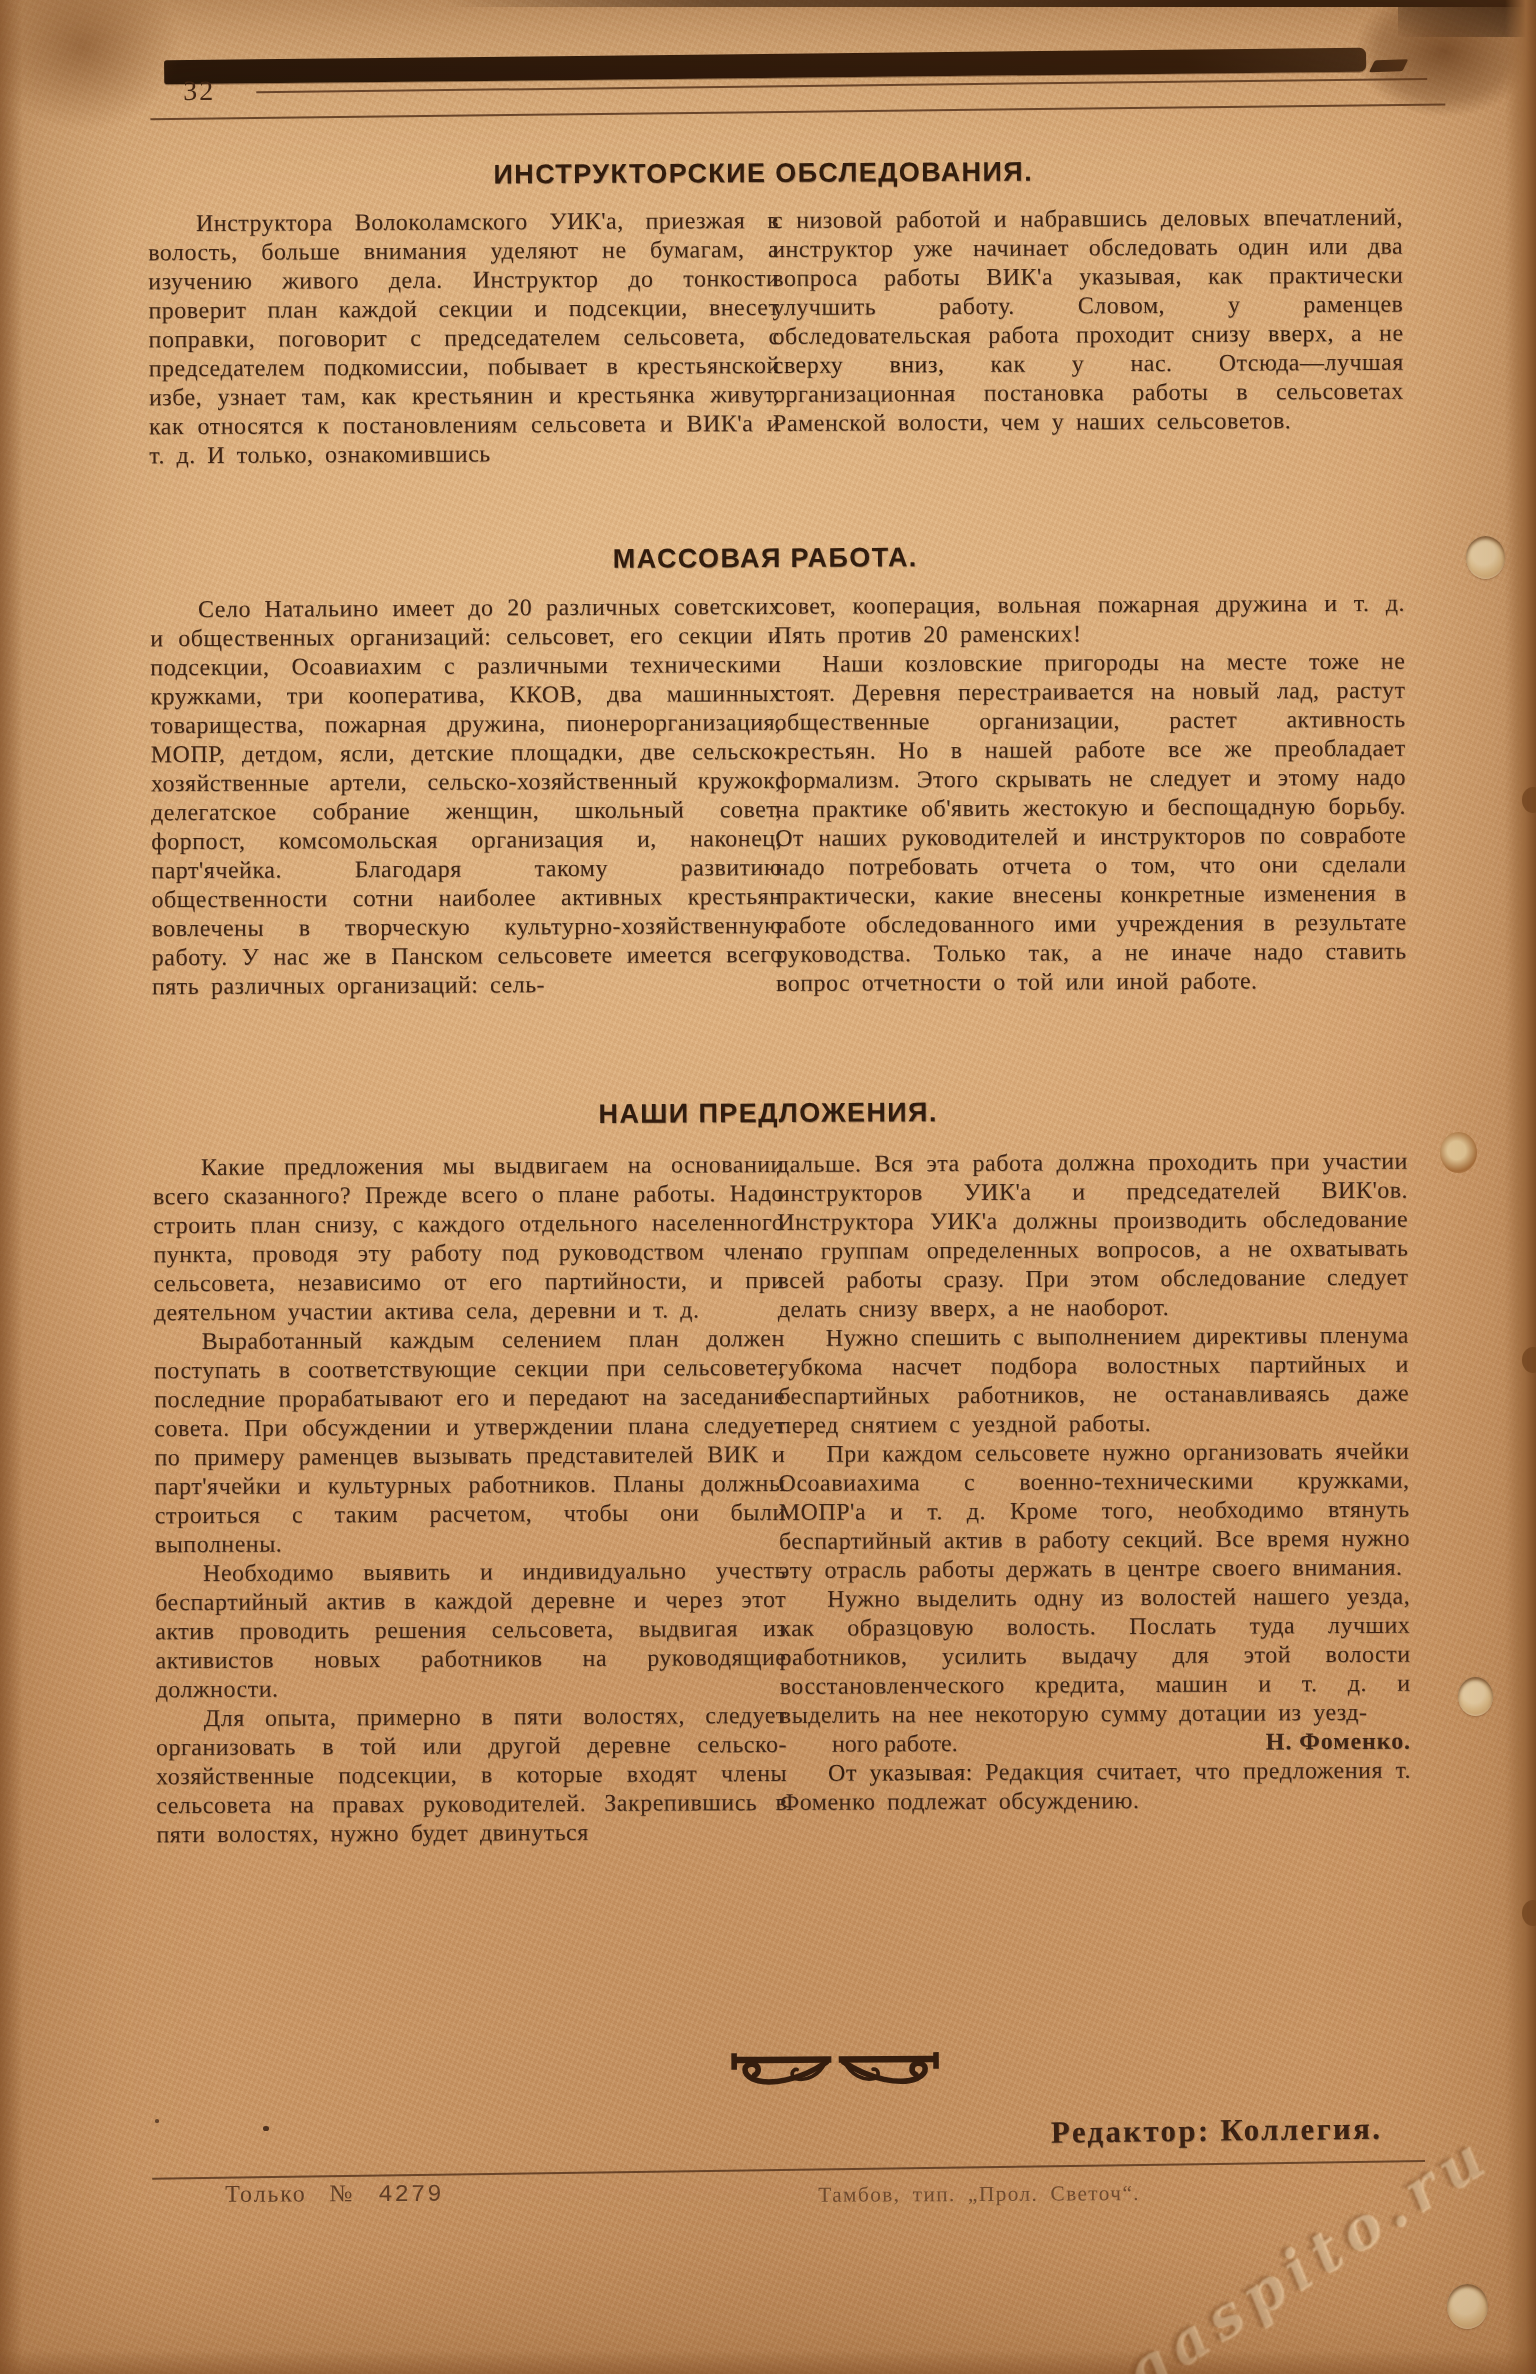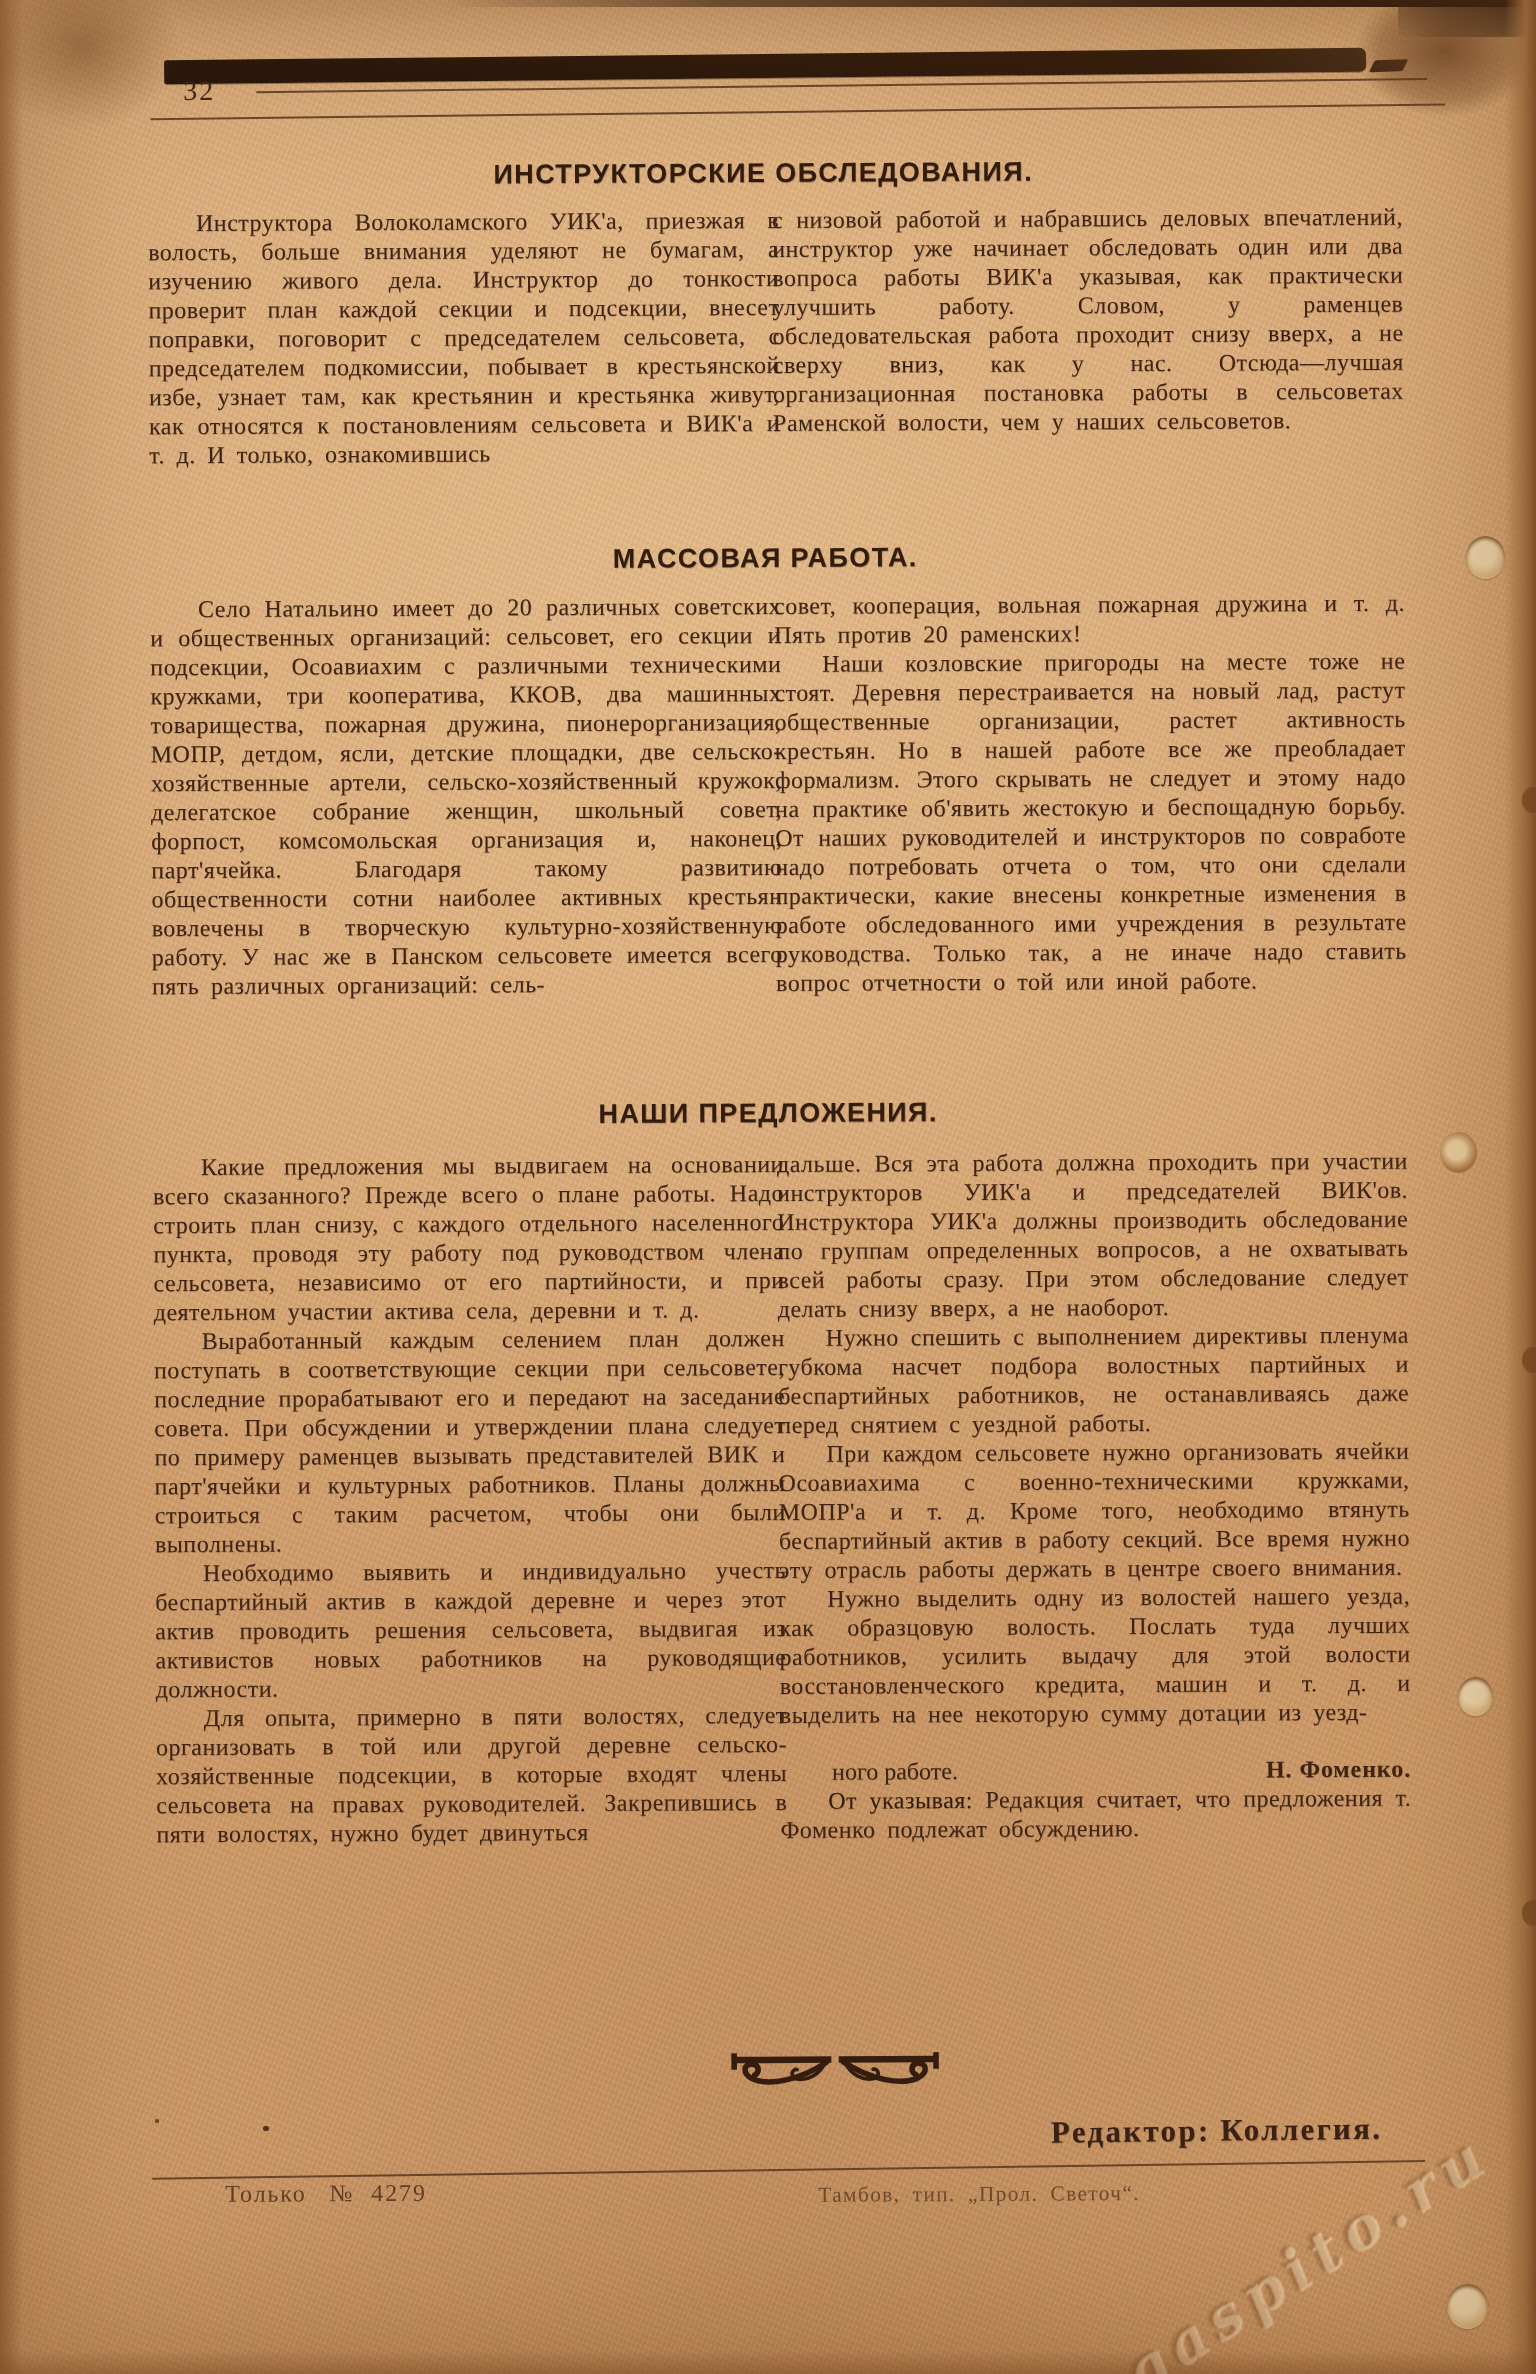--- a/index.html
+++ b/index.html
@@ -45,33 +45,33 @@
   .col{position:absolute;width:631px;font-size:24px;line-height:29px;}
   .col-l{left:153px;} .col-r{left:777px;}
   .t1{top:206px;} .t2{top:592px;} .t3{top:1150px;}
   .para{margin:0;text-align:justify;word-spacing:5.1px;letter-spacing:0.5px;
     text-shadow:0.5px 0.7px 0.6px rgba(62,36,21,0.28);}
   .ind{text-indent:48px;}
   b.emph{font-weight:normal;color:#321c0e;}
   .sig-row{display:flex;justify-content:space-between;align-items:baseline;
     padding-left:52px;font-size:24px;line-height:29px;
     text-shadow:0.5px 0.7px 0.6px rgba(62,36,21,0.28);}
-  .sig-row .sig{font-weight:bold;letter-spacing:0.9px;margin-top:28px;}
+  .sig-row .sig{font-weight:bold;letter-spacing:0.9px;}
 
   
   .flourish-wrap{position:absolute;top:2052px;left:724px;width:213px;height:39px;}
 
   
   .editor{position:absolute;top:2115px;right:160px;font-size:31px;font-weight:bold;
     letter-spacing:2.3px;color:#3a2113;transform:rotate(-0.4deg);
     text-shadow:0.6px 0.8px 0.7px rgba(58,33,19,0.35);}
   .rule-footer{top:2169px;left:147px;width:1273px;opacity:.75;transform:rotate(-0.5deg);}
   .censor{position:absolute;top:2178px;left:220px;font-size:24px;letter-spacing:1.9px;
     word-spacing:15px;color:#5f3e26;}
-  .censor .num{margin-left:17px;}
+  .censor .num{margin-left:24px;font-family:Liberation Mono, monospace;}
   .printer{position:absolute;top:2183px;left:813px;font-size:21.3px;letter-spacing:1.4px;
     word-spacing:5.6px;color:#6e4a2e;}
 
   
   .watermark{position:absolute;bottom:78px;right:-121px;width:705px;text-align:center;
     transform:rotate(-33deg);font-family:"DejaVu Serif",serif;font-style:italic;font-weight:bold;
     font-size:58px;letter-spacing:9.3px;color:rgba(120,75,35,0.10);
     text-shadow:1.9px 1.9px 1.9px rgba(255,235,200,0.55), -1.9px -1.9px 2.8px rgba(100,55,20,0.28);}
 
   

